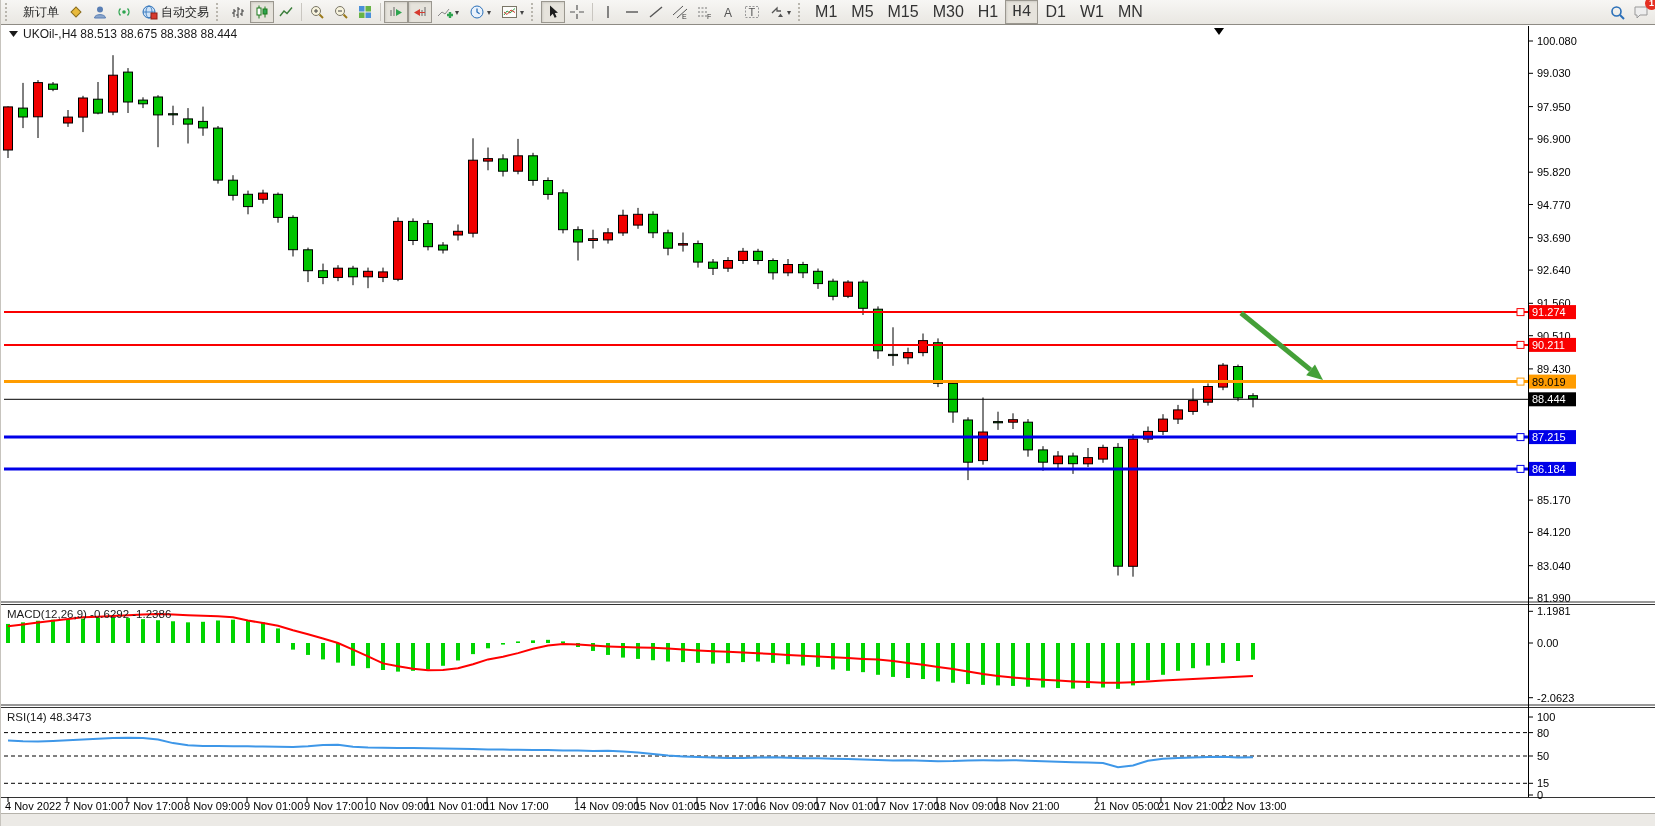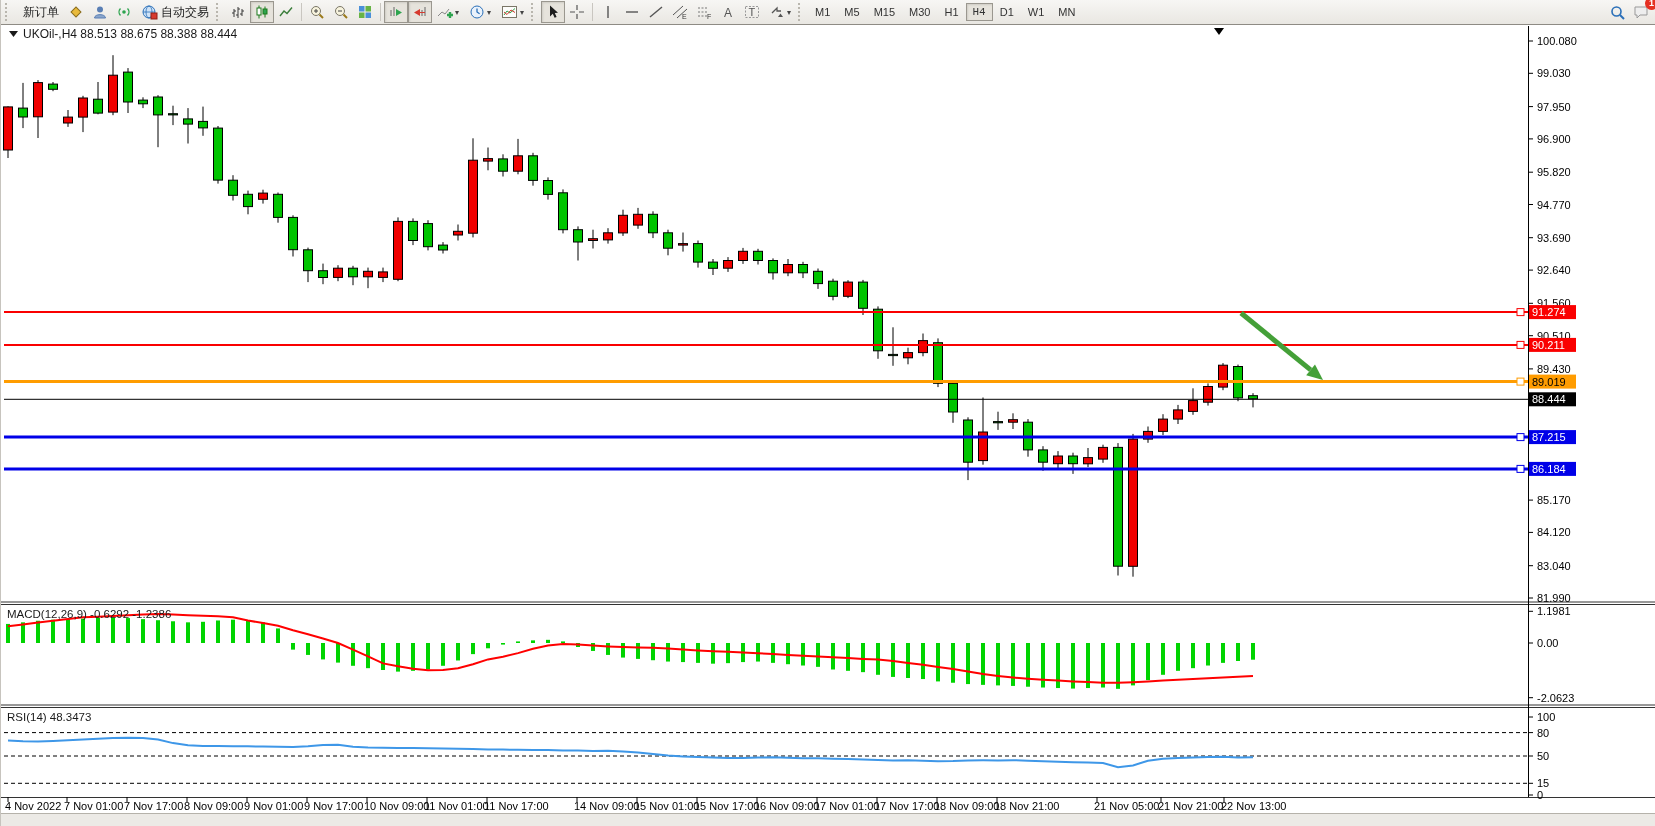--- a/index.html
+++ b/index.html
@@ -9,21 +9,21 @@
   .toolbar{height:25px;background:linear-gradient(#f7f6f4,#e9e7e2);border-bottom:1px solid #8e8b84;
     display:flex;align-items:center;padding:0 2px;box-sizing:border-box;}
   .grip{width:5px;height:18px;border-left:2px dotted #b9b6ae;margin:0 3px 0 2px;}
   .vsep{width:1px;height:18px;background:#c9c6c0;margin:0 3px;}
   .tb{width:24px;height:22px;display:flex;align-items:center;justify-content:center;
     border:1px solid transparent;background:transparent;padding:0;margin:0;cursor:default;}
   .tb.wide{width:auto;padding:0 4px;}
   .tb.active{border-color:#9a978f;background:#e6e3dc;box-shadow:inset 1px 1px 2px #cfccc5;}
   .tb .lbl{font-size:12px;color:#222;margin-left:3px;white-space:nowrap;}
   .dd{font-size:8px;color:#444;margin-left:2px;}
-  .tf{font-size:11px;color:#333;padding:2px 6px;border:1px solid transparent;background:transparent;margin:0;}
+  .tf{font-size:16px;color:#333;padding:2px 6px;border:1px solid transparent;background:transparent;margin:0;}
   .tf.active{border-color:#9a978f;background:#e6e3dc;box-shadow:inset 1px 1px 2px #cfccc5;font-family:Liberation Mono, monospace;}
   .spacer{flex:1;}
   .chatwrap{position:relative;}
   .badge{position:absolute;top:-4px;right:-5px;background:#e53022;color:#fff;font-size:9px;font-weight:bold;
     border-radius:50%;width:13px;height:13px;line-height:13px;text-align:center;}
   
   #chart-svg{position:absolute;left:0;top:25px;}
   svg text{font-family:"Liberation Sans",sans-serif;}
 </style>
 </head>

